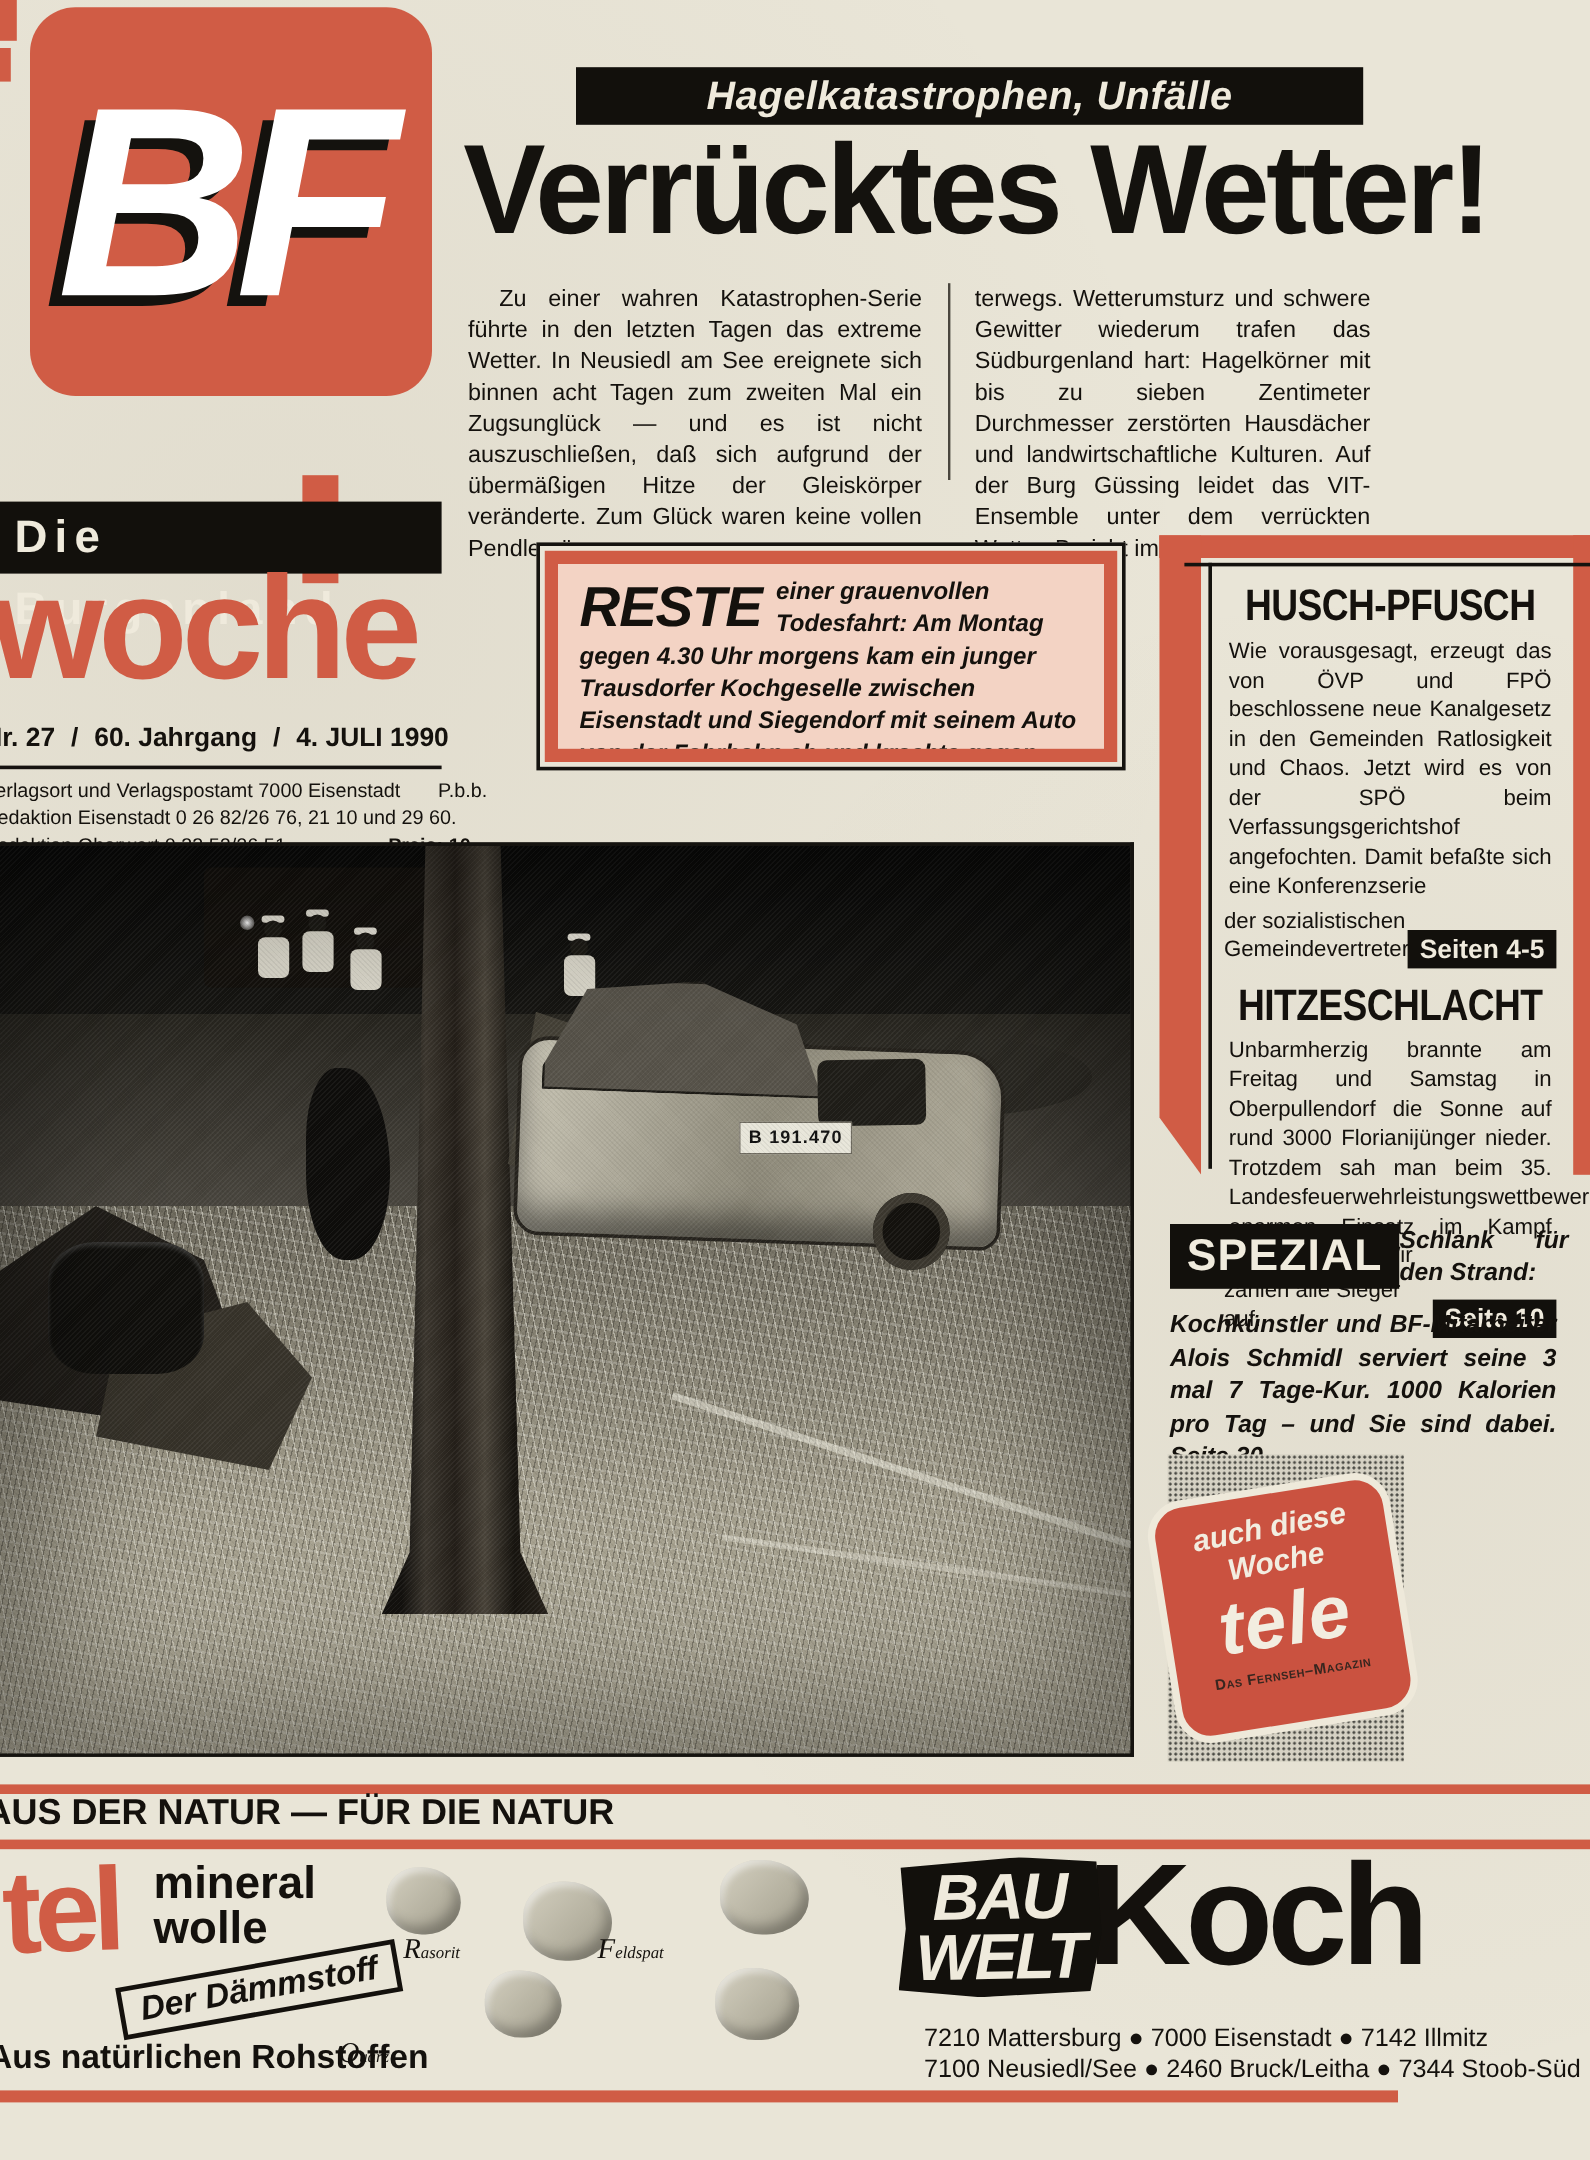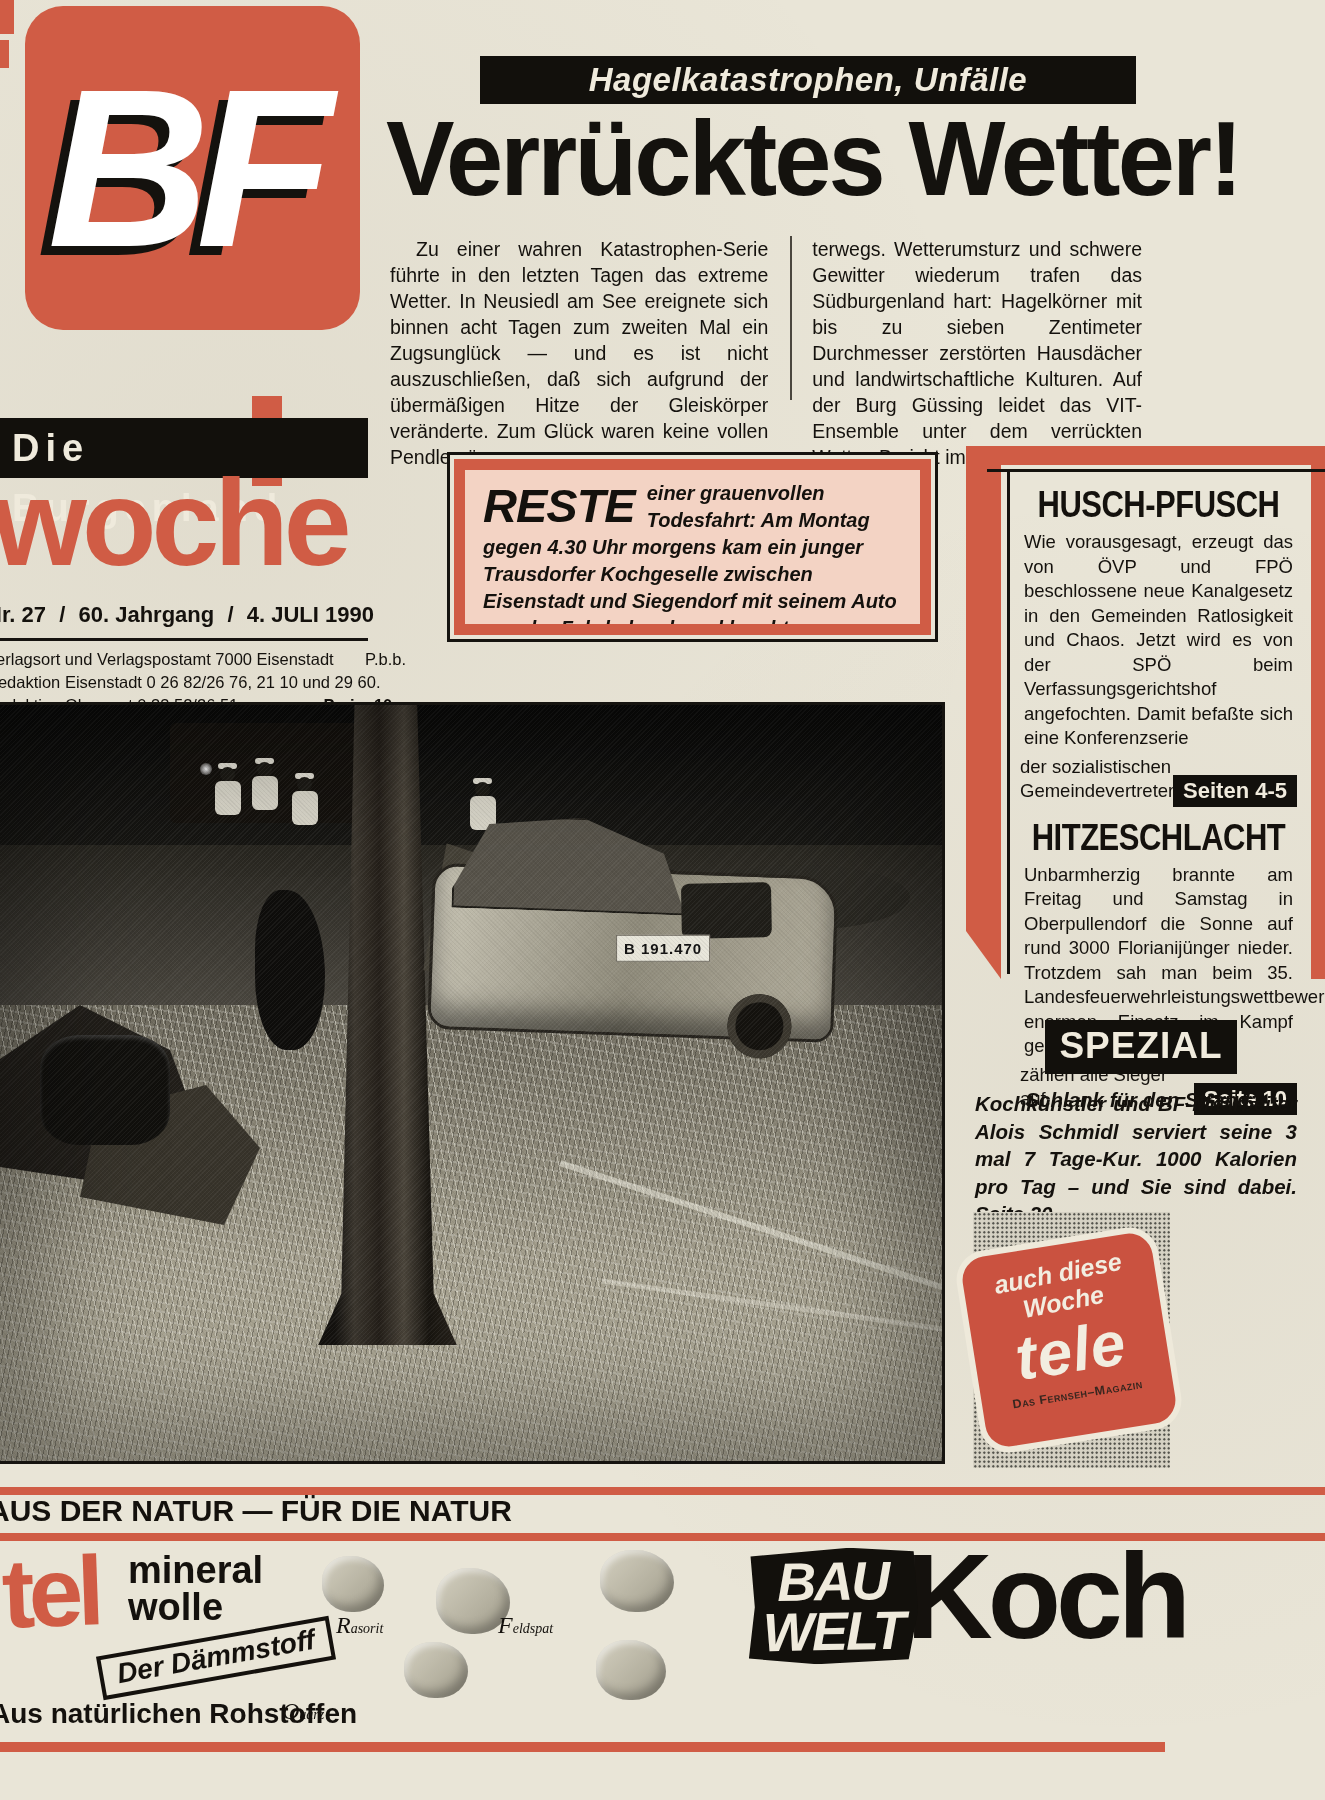--- a/index.html
+++ b/index.html
@@ -62,21 +62,21 @@
   .sb-content{left:1020px;top:474px;width:277px;}
   .sb-title{margin:10px 0;font-size:31px;font-weight:bold;letter-spacing:-.5px;text-align:center;
             transform:scaleY(1.18);transform-origin:center top;}
   .sb-body{margin:4px;font-size:18.5px;line-height:24.5px;text-align:justify;}
   .sb-tailrow{display:flex;justify-content:space-between;align-items:flex-start;}
   .sb-tail{width:152px;font-size:18.5px;line-height:24.5px;}
   .sb-badge{background:#12100c;color:#f0ebdd;font-size:22px;font-weight:bold;padding:3px 10px;
             white-space:nowrap;margin-top:20px;}
 
   
-  .sp-row{left:975px;top:1020px;width:332px;display:flex;gap:12px;align-items:center;flex-direction:column;}
+  .sp-row{left:975px;top:1020px;width:332px;display:flex;align-items:flex-end;}
   .sp-label{background:#12100c;color:#f0ebdd;font-size:37px;font-weight:bold;letter-spacing:1px;padding:5px 14px 7px;}
   .sp-intro{flex:1;font-size:20.5px;line-height:27px;font-weight:bold;font-style:italic;text-align:justify;}
   .sp-body{left:975px;top:1090px;width:322px;font-size:20.5px;line-height:27.5px;font-weight:bold;font-style:italic;text-align:justify;}
 
   
   .tele-box{left:973px;top:1212px;width:197px;height:256px;background-color:#d6d2c4;
             background-image:radial-gradient(#4a4a44 1.1px,transparent 1.3px);background-size:4.5px 4.5px;}
   .tele-badge{position:absolute;left:-6px;top:26px;width:204px;height:204px;transform:rotate(-9deg);
               background:#ca5240;border:6px solid #eee9da;border-radius:30px;box-sizing:border-box;text-align:center;}
   .tele-tag{margin-top:14px;font-size:25px;font-weight:bold;font-style:italic;color:#f2ede0;transform:rotate(-2deg);}
@@ -330,16 +330,20 @@
     <span class="init">Q</span><span class="rest">uarz</span>
   </div>
 
   <div class="abs bauwelt">
     <div class="bw-block">
       <div class="bw-line">BAU</div>
       <div class="bw-line">WELT</div>
     </div>
     <div class="koch">Koch</div>
   </div>
+  <div class="abs addresses">
+    <div>7210 Mattersburg ● 7000 Eisenstadt ● 7142 Illmitz</div>
+    <div>7100 Neusiedl/See ● 2460 Bruck/Leitha ● 7344 Stoob-Süd</div>
+  </div>
   <div class="abs red rule3"></div>
 
 
 </div>
 
 </body></html>

